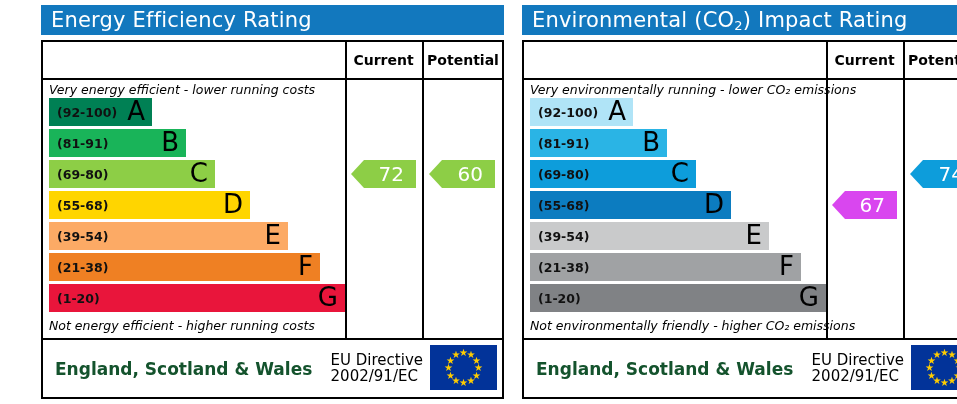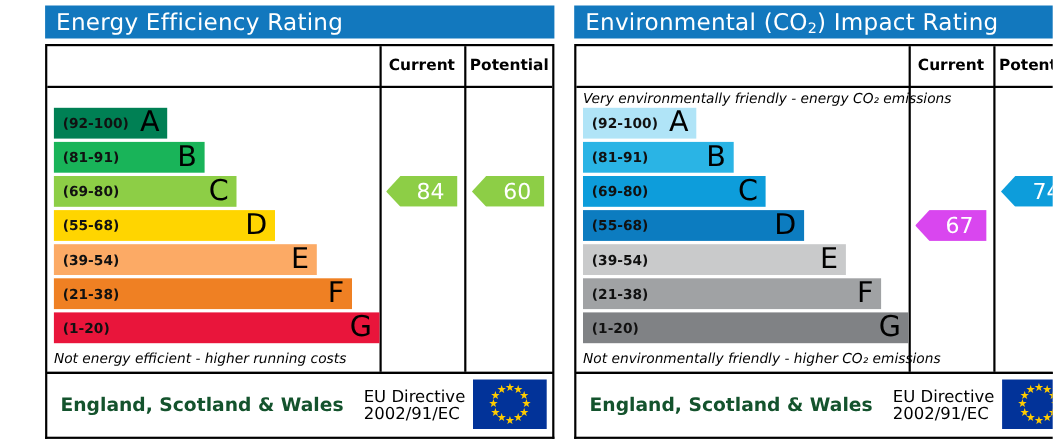--- a/index.html
+++ b/index.html
@@ -73,20 +73,21 @@
     <div class="panel left">
       <div class="titlebar">Energy Efficiency Rating</div>
       <div class="table">
         <div class="hdrrow">
           <div class="line"></div>
           <div class="colhdr cur">Current</div>
           <div class="colhdr pot">Potential</div>
         </div>
         <div class="vrule c1"></div>
         <div class="vrule c2"></div>
+        <div class="caption top">Very energy efficient - lower running costs</div>
         <div class="caption bottom">Not energy efficient - higher running costs</div>
         <div class="hline-bottom"></div>
         <div class="bars">
           <div class="bar" style="top: 0px; width: 103px; background: rgb(0, 128, 84);">
             <span class="rng">(92-100)</span>
             <span class="ltr">A</span>
           </div>
           <div class="bar" style="top: 31px; width: 137px; background: rgb(25, 180, 89);">
             <span class="rng">(81-91)</span>
             <span class="ltr">B</span>
@@ -105,21 +106,21 @@
           </div>
           <div class="bar" style="top: 155px; width: 271px; background: rgb(239, 128, 35);">
             <span class="rng">(21-38)</span>
             <span class="ltr">F</span>
           </div>
           <div class="bar" style="top: 186px; width: 296px; background: rgb(233, 21, 59);">
             <span class="rng">(1-20)</span>
             <span class="ltr">G</span>
           </div>
         </div>
-        <div class="arrow" style="left: 308px; width: 65px; top: 118px; background: rgb(141, 206, 70);">84</div>
+        <div class="arrow" style="left: 308px; width: 65px; top: 118px; background: rgb(141, 206, 70);">72</div>
         <div class="arrow" style="left: 386px; width: 66px; top: 118px; background: rgb(141, 206, 70);">60</div>
       </div>
       <div class="footer">
         <div class="region">England, Scotland &amp; Wales</div>
         <div class="directive">EU Directive<br>2002/91/EC</div>
         <div class="euflag">
           <div class="star" style="left: 29px; top: 3px;">★</div>
           <div class="star" style="left: 36.5px; top: 5.00962px;">★</div>
           <div class="star" style="left: 41.9904px; top: 10.5px;">★</div>
           <div class="star" style="left: 44px; top: 18px;">★</div>
@@ -137,21 +138,21 @@
     <div class="panel right">
       <div class="titlebar">Environmental (CO<sub>2</sub>) Impact Rating</div>
       <div class="table">
         <div class="hdrrow">
           <div class="line"></div>
           <div class="colhdr cur">Current</div>
           <div class="colhdr pot">Potential</div>
         </div>
         <div class="vrule c1"></div>
         <div class="vrule c2"></div>
-        <div class="caption top">Very environmentally friendly - energy CO₂ emissions</div>
+        <div class="caption top">Very environmentally running - lower CO₂ emissions</div>
         <div class="caption bottom">Not environmentally friendly - higher CO₂ emissions</div>
         <div class="hline-bottom"></div>
         <div class="bars">
           <div class="bar" style="top: 0px; width: 103px; background: rgb(176, 228, 247);">
             <span class="rng">(92-100)</span>
             <span class="ltr">A</span>
           </div>
           <div class="bar" style="top: 31px; width: 137px; background: rgb(42, 180, 229);">
             <span class="rng">(81-91)</span>
             <span class="ltr">B</span>

